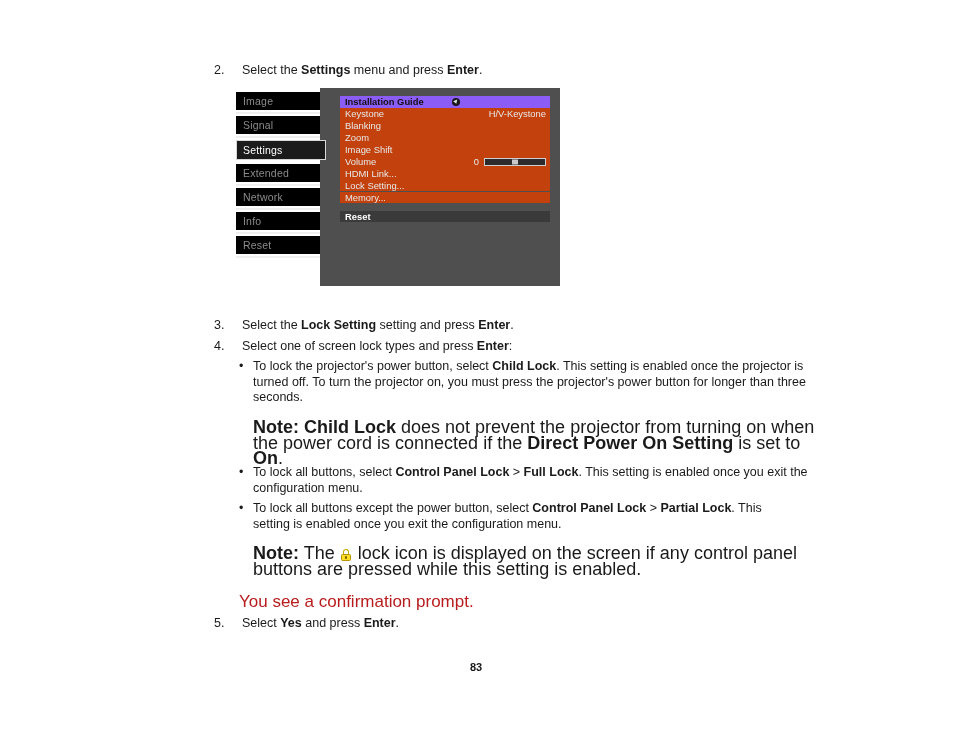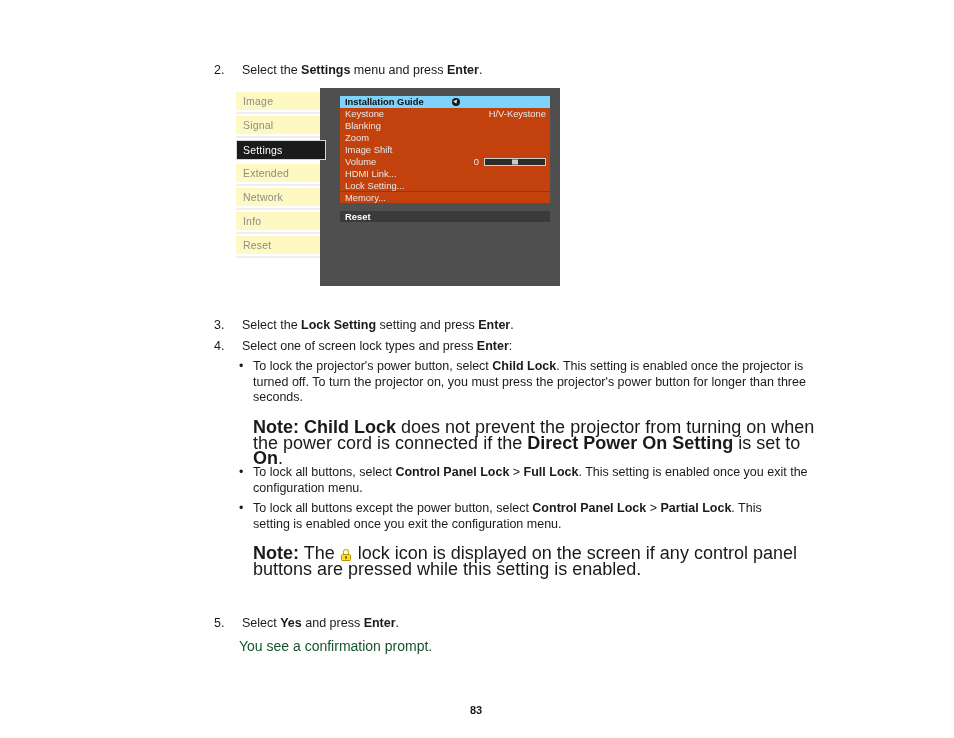--- a/index.html
+++ b/index.html
@@ -57,24 +57,23 @@
 
   .note {
     position: absolute;
     font-size: 18px;
     line-height: 15.6px;
     color: #1a1a1a;
   }
 
   .plain {
     position: absolute;
-    font-size: 14px;
+    font-size: 17px;
     line-height: 16px;
-    color: #14532d;
-    margin-top: 44px;
+    color: #b91c1c;
   }
 
   .link {
     position: absolute;
     font-size: 12.5px;
     line-height: 16px;
     color: #2b32d6;
     text-decoration: none;
     cursor: pointer;
   }
@@ -148,21 +147,21 @@
   .osd-tabs {
     position: absolute;
     left: 0px;
     top: 4px;
     width: 90px;
   }
   .osd-tab {
     position: relative;
     height: 18px;
     margin-bottom: 6px;
-    background: #fef9c3;
+    background: #000000;
     width: 84px;
     display: flex;
     align-items: center;
     box-sizing: border-box;
     padding-left: 7px;
     font-size: 10.5px;
     color: #8b8b8b;
     letter-spacing: 0.2px;
   }
   .osd-tab .tab-label { line-height: 1; }
@@ -199,21 +198,21 @@
     display: flex;
     align-items: center;
     justify-content: space-between;
     padding: 0 4px 0 5px;
     box-sizing: border-box;
     font-size: 9.4px;
     color: #e8e8e8;
     white-space: nowrap;
   }
   .osd-row.highlight {
-    background: #7dd3fc;
+    background: #8b5cf6;
     color: #111111;
     font-weight: bold;
   }
   .osd-row .row-label { line-height: 1; }
   .osd-row .row-value { line-height: 1; color: #e8e8e8; }
   .osd-row.spacer {
     background: transparent;
     height: 7px;
     margin: 0;
   }
@@ -402,15 +401,15 @@
   </div>
 
   <div class="plain" style="left:239px; top:594px; width:500px;">You see a confirmation prompt.</div>
 
   <div class="step" style="left:214px; top:615px; width:620px;">
     <span class="step-num">5.</span>
     <span class="step-body"><span>Select </span><b>Yes</b><span> and press </span><b>Enter</b><span>.</span></span>
   </div>
 
 
-  <div class="pagenum" style="left:470px; top:704px;">83</div>
+  <div class="pagenum" style="left:470px; top:661px;">83</div>
 
 </div>
 
 </body></html>

